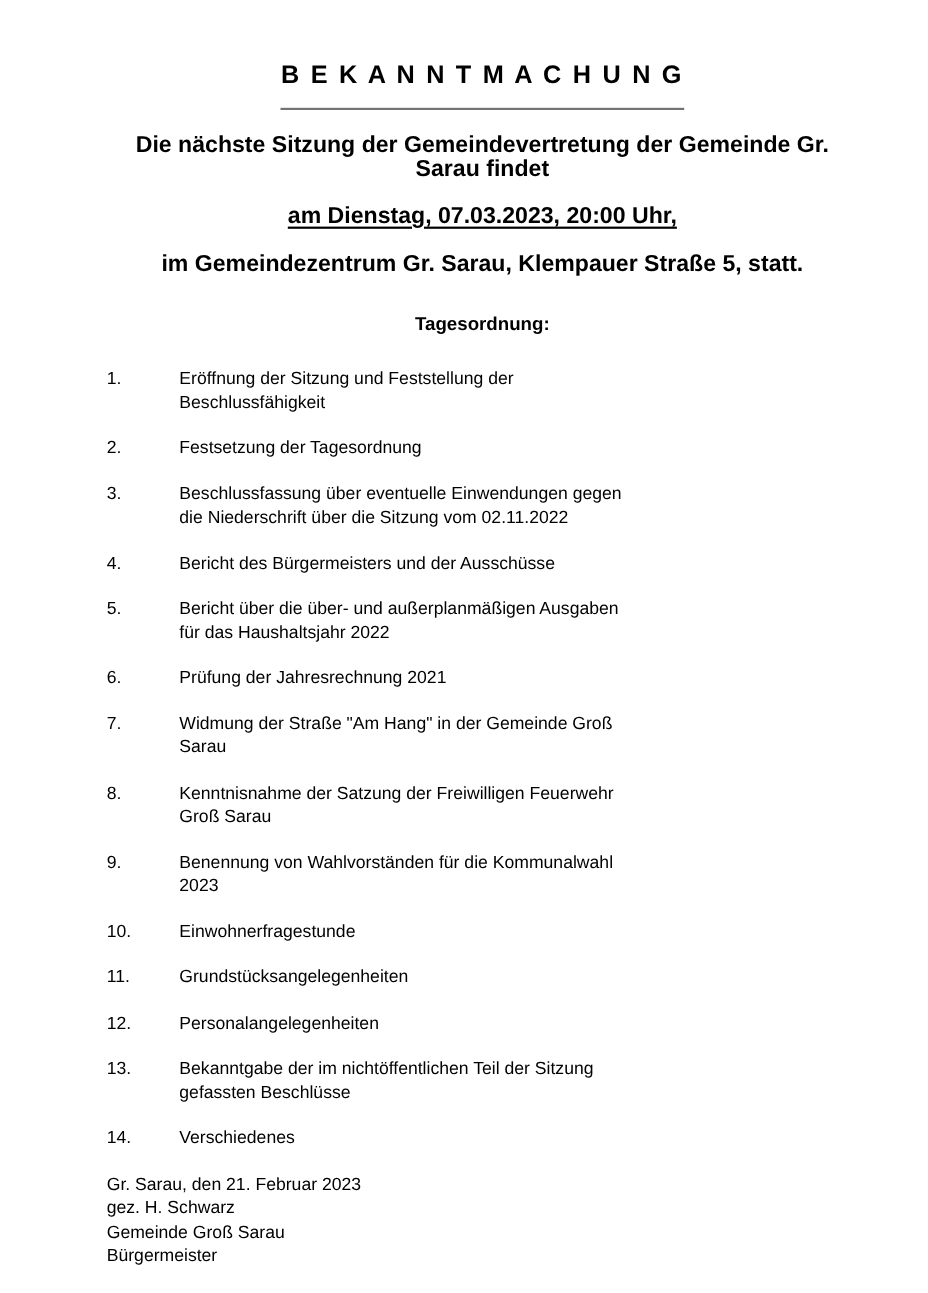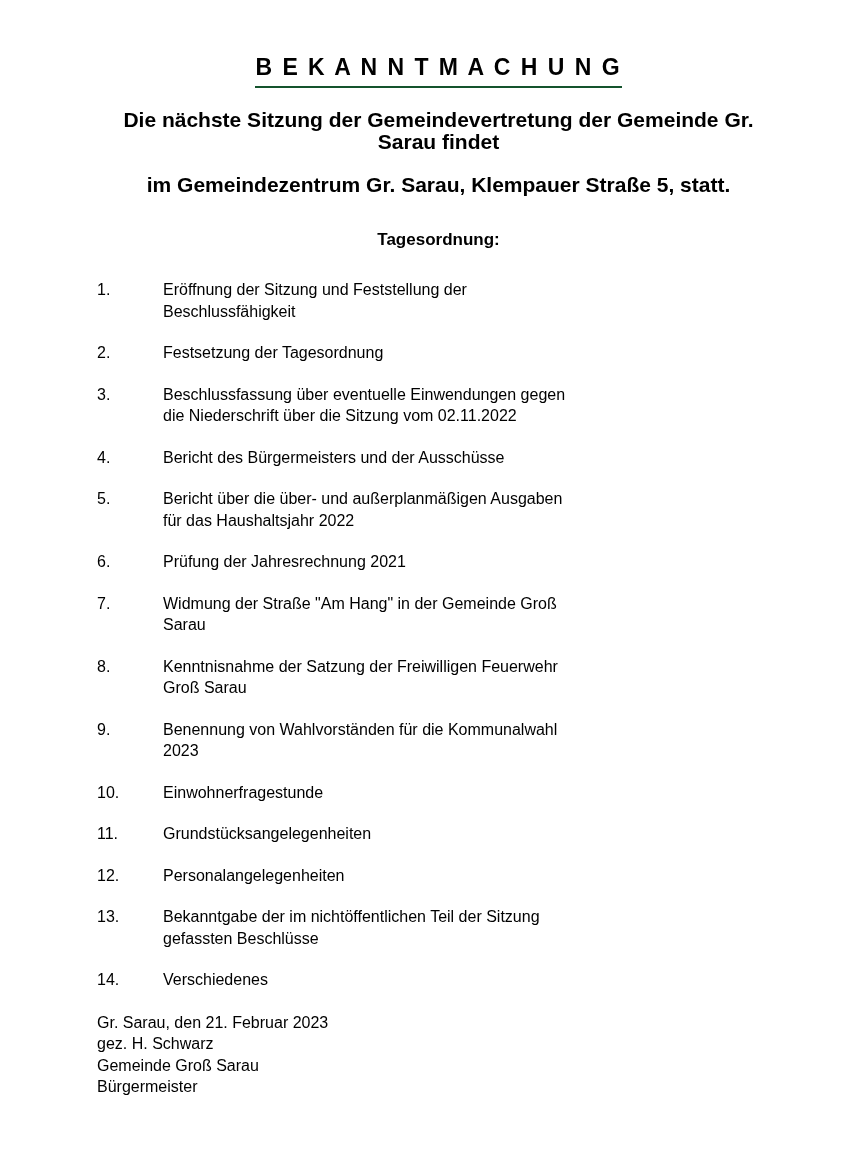--- a/index.html
+++ b/index.html
@@ -22,22 +22,22 @@
     background: #ffffff;
   }
   .doc-header {
     text-align: center;
   }
   .doc-title {
     display: inline-block;
     font-size: 23px;
     font-weight: bold;
     letter-spacing: 2px;
-    border-bottom: 2px solid #14532d;
-    padding-bottom: 5px;
+    border-bottom: 2px solid #737373;
+    padding-bottom: 17px;
     margin: 6px 0 0 0;
   }
   .intro-line {
     font-size: 21px;
     font-weight: bold;
     margin-top: 21px;
     line-height: 22px;
   }
   .intro-line.underlined span {
     text-decoration: underline;
@@ -84,20 +84,21 @@
 </style>
 </head>
 <body>
 
 <div class="page">
 
   <div class="doc-header">
     <h1 class="doc-title">B E K A N N T M A C H U N G</h1>
 
     <div class="intro-line">Die nächste Sitzung der Gemeindevertretung der Gemeinde Gr. Sarau findet</div>
+    <div class="intro-line underlined"><span>am Dienstag, 07.03.2023, 20:00 Uhr,</span></div>
     <div class="intro-line">im Gemeindezentrum Gr. Sarau, Klempauer Straße 5, statt.</div>
   </div>
 
   <div class="agenda-heading">Tagesordnung:</div>
 
   <div class="agenda-list">
     <div class="agenda-item">
       <span class="num">1.</span>
       <span class="txt">Eröffnung der Sitzung und Feststellung der
 Beschlussfähigkeit</span>

